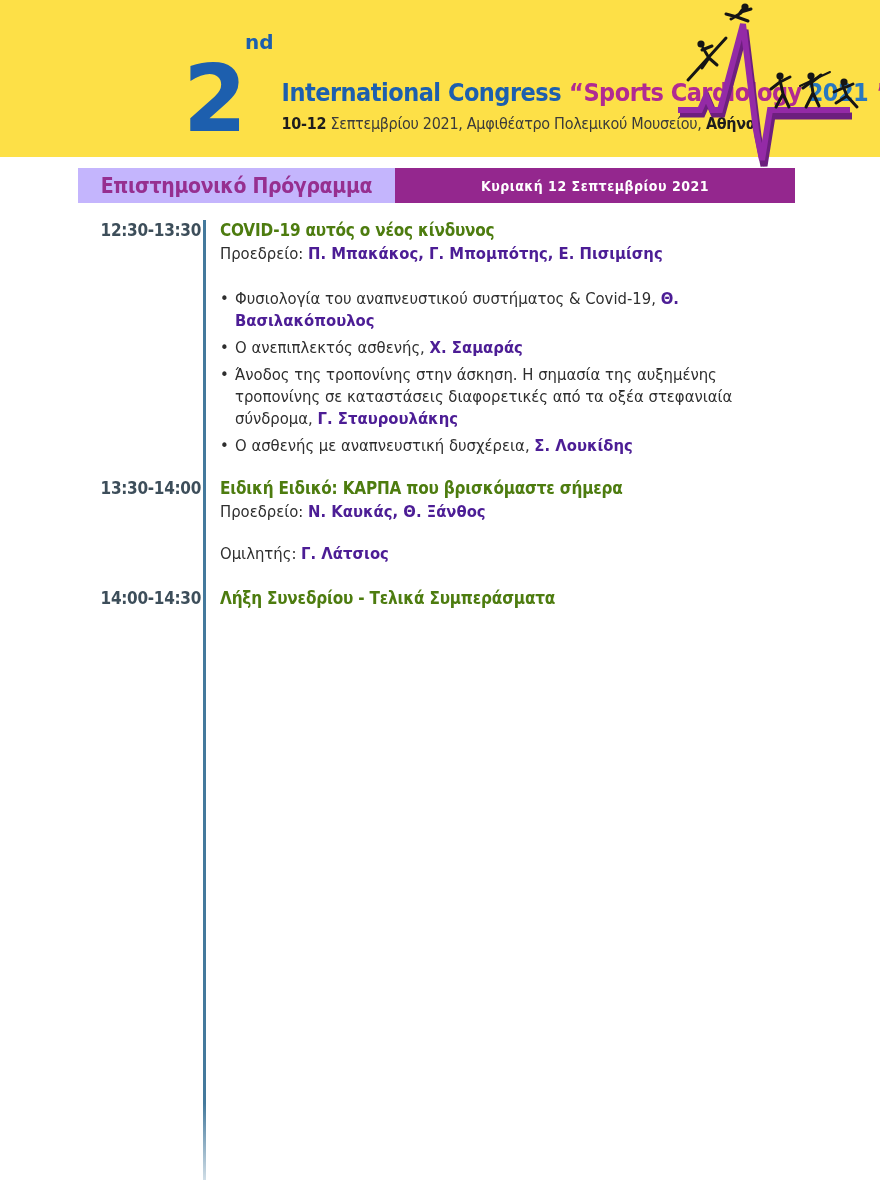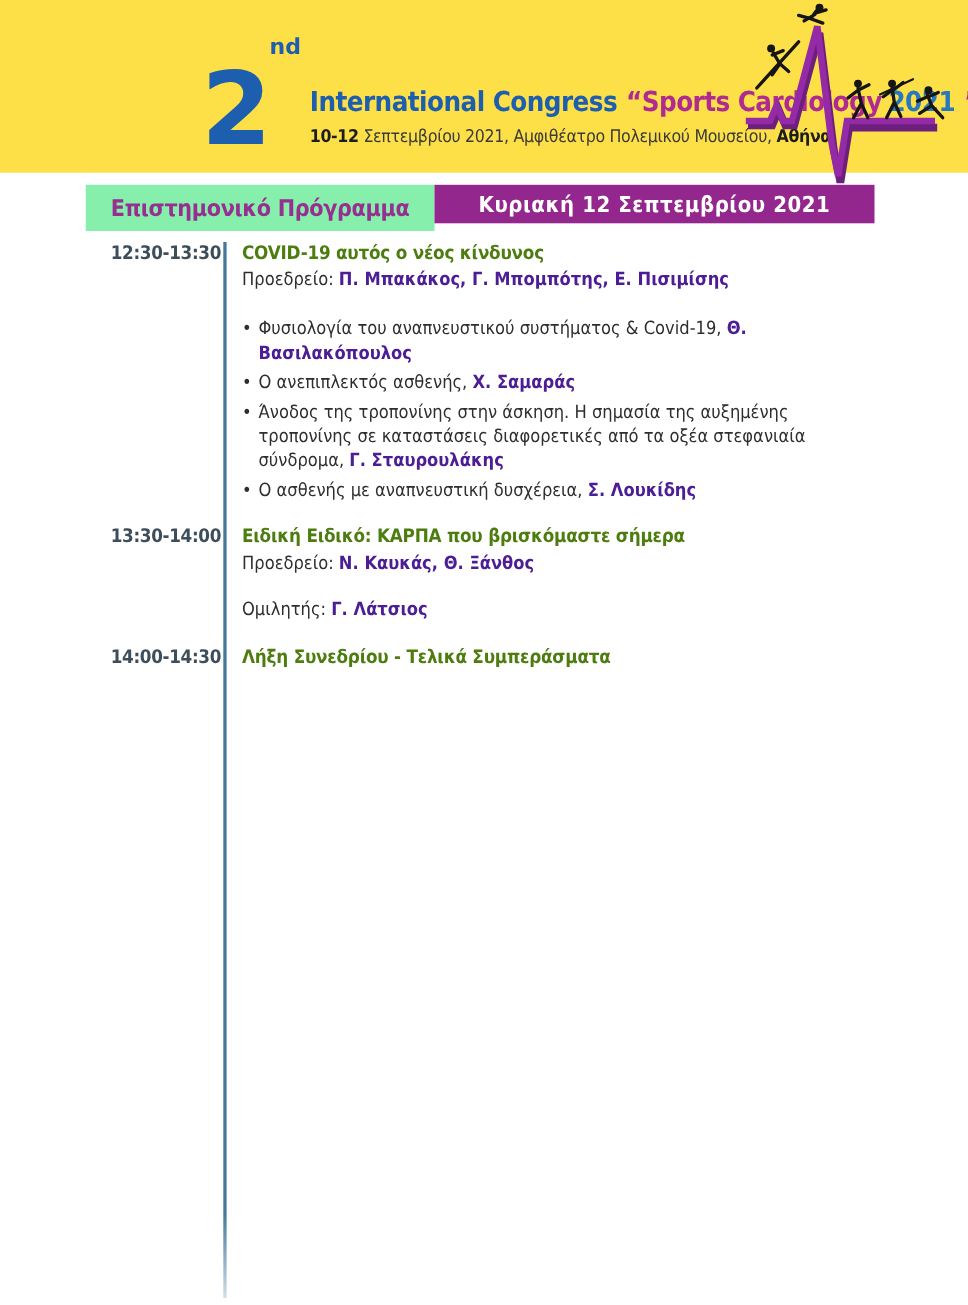--- a/index.html
+++ b/index.html
@@ -36,27 +36,27 @@
     font-stretch:condensed;
   }
   .logo-sub b{color:#1d1d1d;}
   .ecg{position:absolute;left:638px;top:0;width:242px;height:212px;}
   
   .band-row{
     position:absolute;left:78px;top:168px;width:717px;height:35px;
     display:flex;
   }
   .band-left{
-    width:347px;height:42px;background:#86efac;color:#962f90;
+    width:347px;height:35px;background:#c4b5fd;color:#962f90;
     font-size:21px;font-weight:bold;display:flex;align-items:center;
     justify-content:center;letter-spacing:-0.3px;font-stretch:condensed;
   }
   .band-right{
     width:438px;height:35px;background:#94278e;color:#ffffff;
-    font-size:20px;font-weight:bold;display:flex;align-items:center;
+    font-size:14px;font-weight:bold;display:flex;align-items:center;
     justify-content:center;letter-spacing:0.5px;font-stretch:condensed;
   }
   
   .program{position:absolute;left:0;top:218px;width:880px;}
   .vline{
     position:absolute;left:203px;top:2px;width:3px;height:960px;
     background:linear-gradient(#44799c 0 92%,rgba(68,121,156,.25));
   }
   .session{display:flex;align-items:flex-start;}
   .s1{margin-bottom:14px;}

